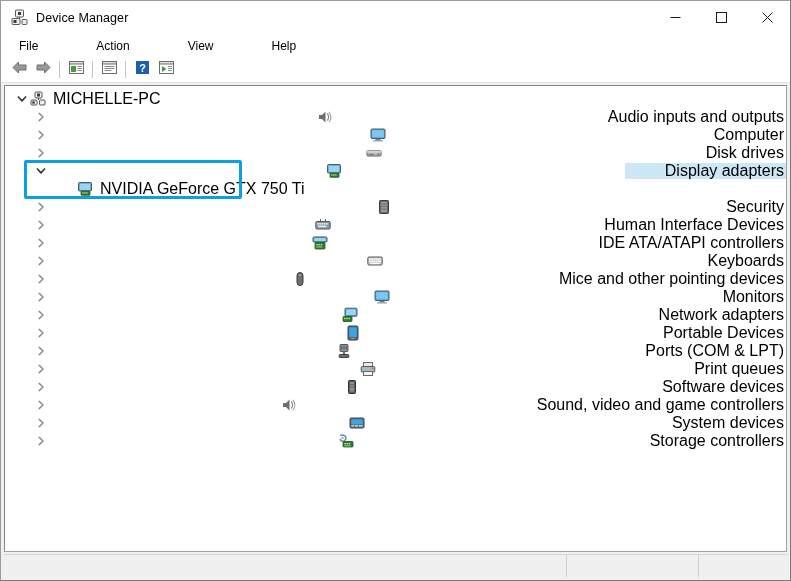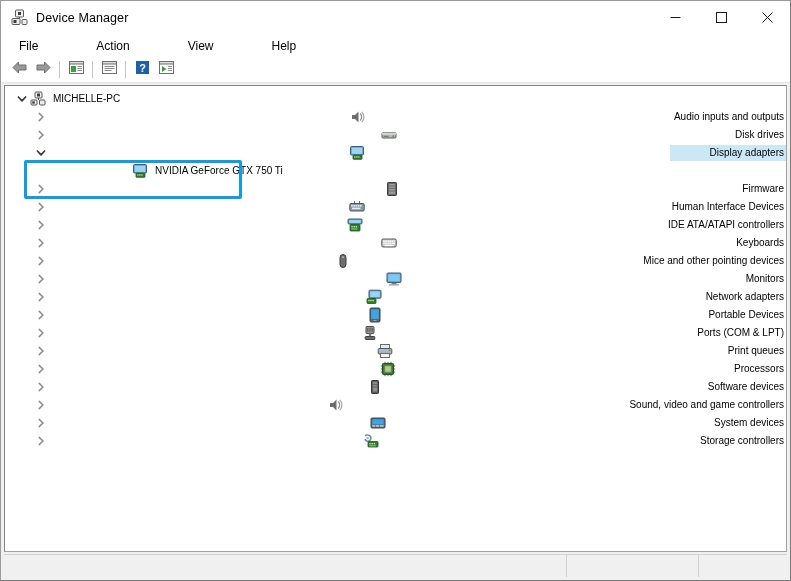--- a/index.html
+++ b/index.html
@@ -110,34 +110,34 @@
     flex: 0 0 auto;
   }
   .twisty svg { display: block; }
   .node-icon {
     width: 16px; height: 16px;
     margin-right: 5px;
     flex: 0 0 auto;
     position: relative;
   }
   .node-label {
-    font-size: 10px;
+    font-size: 16px;
     color: #000000;
     line-height: 16px;
     padding: 0 2px;
   }
   .row.selected .node-label {
     background: #cce8f6;
     padding-left: 40px;
   }
 
   
   .lvl0 { padding-left: 9px; }
   .lvl1 { padding-left: 28px; justify-content: space-between; }
-  .lvl2 { padding-left: 87px; margin-left: 24px; }
+  .lvl2 { padding-left: 56px; }
 
   
   .annot {
     position: absolute;
     border: 3px solid #0c9fe3;
     border-radius: 2px;
     pointer-events: none;
   }
 
   
@@ -298,20 +298,34 @@
             </svg></span>
           <span class="node-label">Audio inputs and outputs</span>
         </div>
         <div class="row lvl1">
           <span class="twisty">
             <svg width="10" height="10" viewBox="0 0 10 10">
               <path d="M3.2 1.4 L7 5 L3.2 8.6" fill="none" stroke="#8b8b8b" stroke-width="1.5" stroke-linecap="round" stroke-linejoin="round"></path>
             </svg>
           </span>
           <span class="node-icon"><svg width="16" height="16" viewBox="0 0 16 16">
+              <rect x="1" y="2" width="14" height="9.5" rx="1" fill="#4aa7e0" stroke="#4b5b66" stroke-width="1"></rect>
+              <rect x="2.2" y="3.2" width="11.6" height="7" fill="#7fc7ef"></rect>
+              <rect x="5.5" y="11.8" width="5" height="1.5" fill="#6e7c86"></rect>
+              <rect x="3" y="13.3" width="10" height="1.3" rx="0.5" fill="#8d9aa3"></rect>
+            </svg></span>
+          <span class="node-label">Computer</span>
+        </div>
+        <div class="row lvl1">
+          <span class="twisty">
+            <svg width="10" height="10" viewBox="0 0 10 10">
+              <path d="M3.2 1.4 L7 5 L3.2 8.6" fill="none" stroke="#8b8b8b" stroke-width="1.5" stroke-linecap="round" stroke-linejoin="round"></path>
+            </svg>
+          </span>
+          <span class="node-icon"><svg width="16" height="16" viewBox="0 0 16 16">
               <rect x="1" y="5.5" width="14" height="5.5" rx="1" fill="#b9b9b9" stroke="#5c5c5c" stroke-width="1"></rect>
               <rect x="1" y="5.5" width="14" height="2.2" fill="#d6d6d6"></rect>
               <circle cx="12.3" cy="9.3" r="1" fill="#4f9f4f"></circle>
               <rect x="2.6" y="8.7" width="5" height="1.3" fill="#7d7d7d"></rect>
             </svg></span>
           <span class="node-label">Disk drives</span>
         </div>
         <div class="row lvl1 selected">
           <span class="twisty">
             <svg width="10" height="10" viewBox="0 0 10 10">
@@ -346,21 +360,21 @@
               <path d="M3.2 1.4 L7 5 L3.2 8.6" fill="none" stroke="#8b8b8b" stroke-width="1.5" stroke-linecap="round" stroke-linejoin="round"></path>
             </svg>
           </span>
           <span class="node-icon"><svg width="16" height="16" viewBox="0 0 16 16">
               <rect x="3.5" y="1.5" width="9" height="13" rx="0.8" fill="#6a6a6a" stroke="#3c3c3c" stroke-width="1"></rect>
               <rect x="5" y="3" width="6" height="10" fill="#9b9b9b"></rect>
               <line x1="5" y1="5" x2="11" y2="5" stroke="#636363" stroke-width="0.8"></line>
               <line x1="5" y1="7.5" x2="11" y2="7.5" stroke="#636363" stroke-width="0.8"></line>
               <line x1="5" y1="10" x2="11" y2="10" stroke="#636363" stroke-width="0.8"></line>
             </svg></span>
-          <span class="node-label">Firmware</span>
+          <span class="node-label">Security</span>
         </div>
         <div class="row lvl1">
           <span class="twisty">
             <svg width="10" height="10" viewBox="0 0 10 10">
               <path d="M3.2 1.4 L7 5 L3.2 8.6" fill="none" stroke="#8b8b8b" stroke-width="1.5" stroke-linecap="round" stroke-linejoin="round"></path>
             </svg>
           </span>
           <span class="node-icon"><svg width="16" height="16" viewBox="0 0 16 16">
               <rect x="0.8" y="4.5" width="14.4" height="7.5" rx="1.2" fill="#8a9aa5" stroke="#4c5a63" stroke-width="1"></rect>
               <rect x="2.2" y="6" width="1.6" height="1.6" fill="#e8edef"></rect>
@@ -500,33 +514,20 @@
             </svg></span>
           <span class="node-label">Print queues</span>
         </div>
         <div class="row lvl1">
           <span class="twisty">
             <svg width="10" height="10" viewBox="0 0 10 10">
               <path d="M3.2 1.4 L7 5 L3.2 8.6" fill="none" stroke="#8b8b8b" stroke-width="1.5" stroke-linecap="round" stroke-linejoin="round"></path>
             </svg>
           </span>
           <span class="node-icon"><svg width="16" height="16" viewBox="0 0 16 16">
-              <rect x="2.5" y="2.5" width="11" height="11" rx="0.8" fill="#2f7d32" stroke="#1d5520" stroke-width="1"></rect>
-              <rect x="4.8" y="4.8" width="6.4" height="6.4" fill="#b9c98a" stroke="#7a8a55" stroke-width="0.8"></rect>
-              <path d="M5 2.5 L5 0.8 M8 2.5 L8 0.8 M11 2.5 L11 0.8 M5 13.5 L5 15.2 M8 13.5 L8 15.2 M11 13.5 L11 15.2 M2.5 5 L0.8 5 M2.5 8 L0.8 8 M2.5 11 L0.8 11 M13.5 5 L15.2 5 M13.5 8 L15.2 8 M13.5 11 L15.2 11" stroke="#4a4a4a" stroke-width="0.9"></path>
-            </svg></span>
-          <span class="node-label">Processors</span>
-        </div>
-        <div class="row lvl1">
-          <span class="twisty">
-            <svg width="10" height="10" viewBox="0 0 10 10">
-              <path d="M3.2 1.4 L7 5 L3.2 8.6" fill="none" stroke="#8b8b8b" stroke-width="1.5" stroke-linecap="round" stroke-linejoin="round"></path>
-            </svg>
-          </span>
-          <span class="node-icon"><svg width="16" height="16" viewBox="0 0 16 16">
               <rect x="4.5" y="1.5" width="7" height="13" rx="0.8" fill="#5a5a5a" stroke="#333" stroke-width="1"></rect>
               <rect x="5.8" y="3" width="4.4" height="9.5" fill="#8d8d8d"></rect>
               <line x1="5.8" y1="5.5" x2="10.2" y2="5.5" stroke="#5a5a5a" stroke-width="0.8"></line>
               <line x1="5.8" y1="8" x2="10.2" y2="8" stroke="#5a5a5a" stroke-width="0.8"></line>
             </svg></span>
           <span class="node-label">Software devices</span>
         </div>
         <div class="row lvl1">
           <span class="twisty">
             <svg width="10" height="10" viewBox="0 0 10 10">

